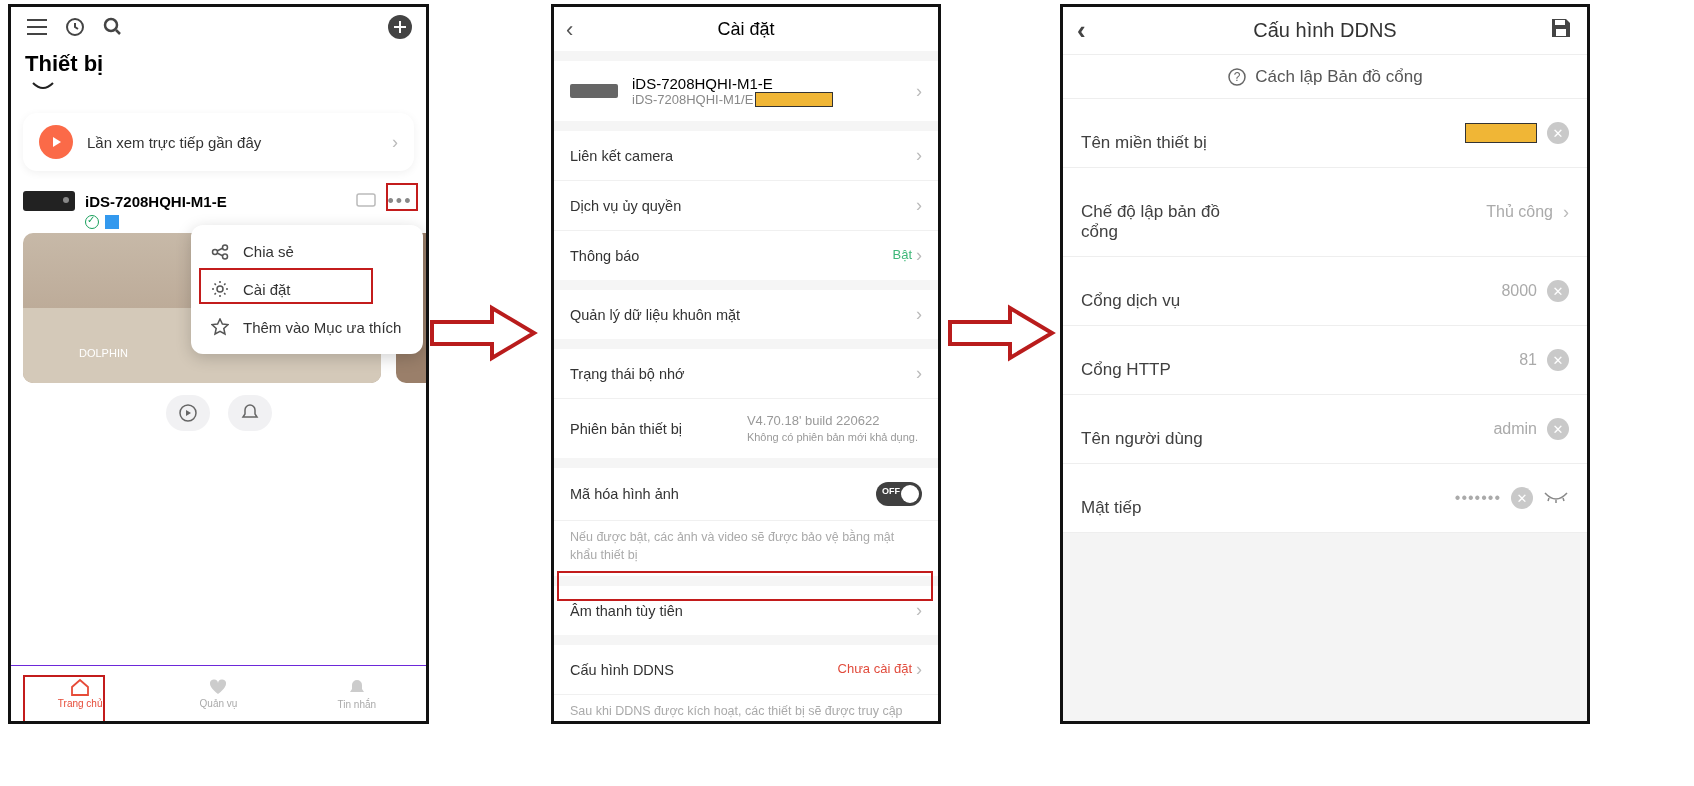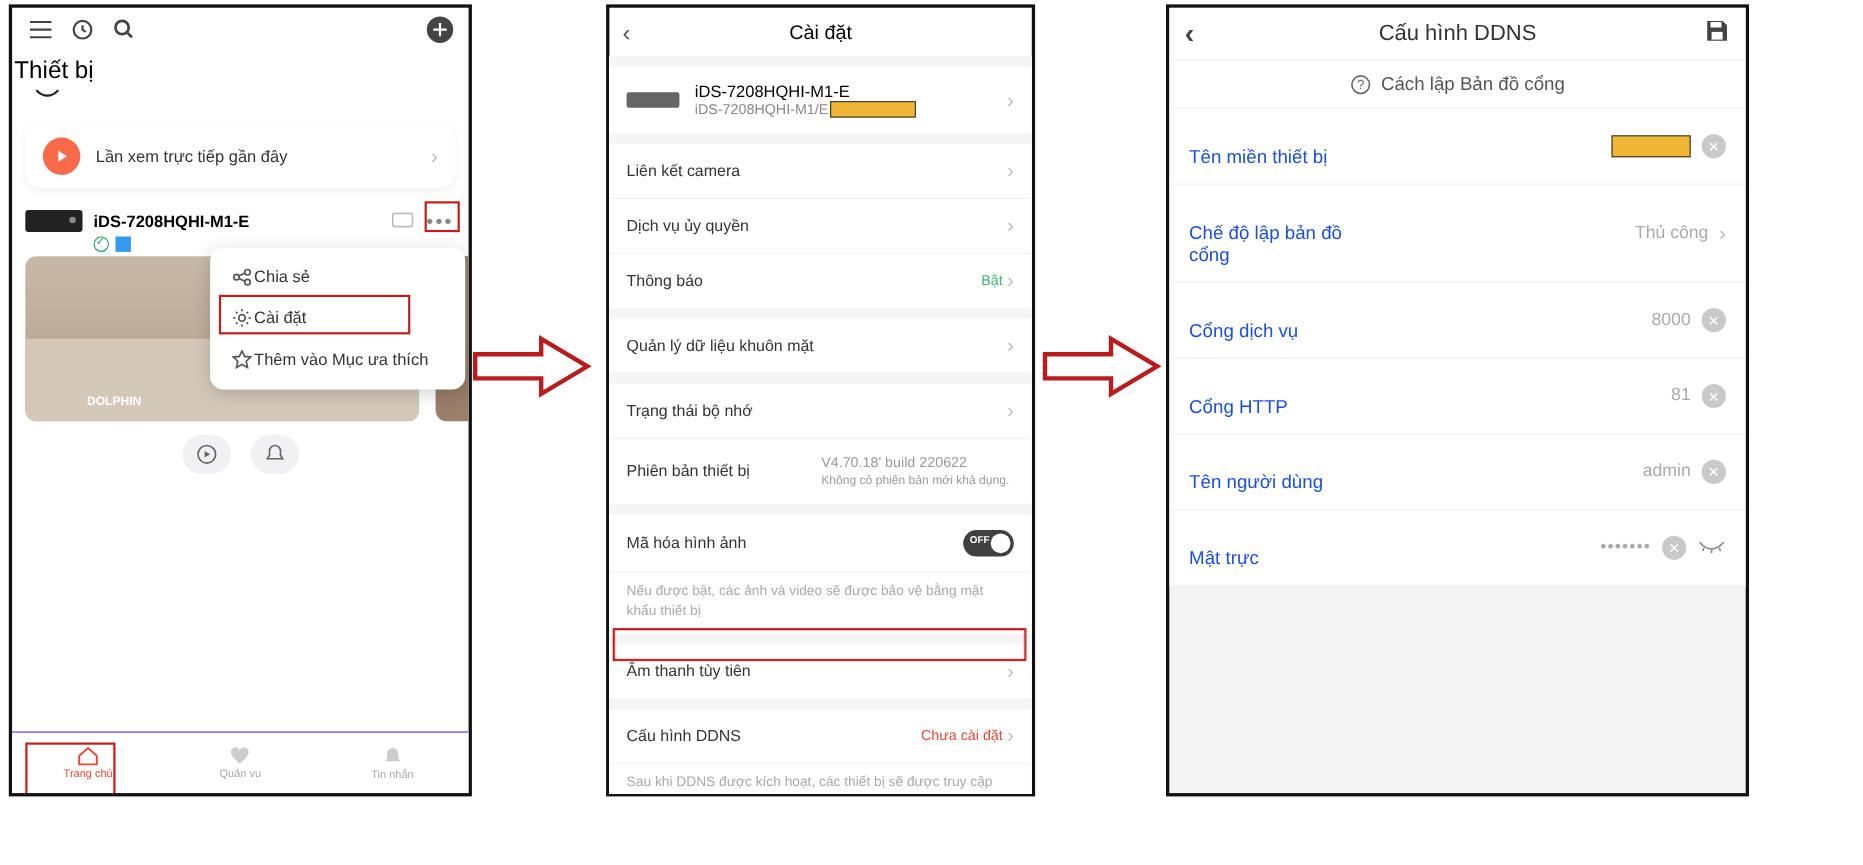--- a/index.html
+++ b/index.html
@@ -6,21 +6,21 @@
   body { background:#fff; width:1694px; height:786px; position:relative; }
   .phone { position:absolute; border:3px solid #111; background:#fff; overflow:hidden; }
   .phone1 { left:8px; top:4px; width:421px; height:720px; }
   .phone2 { left:551px; top:4px; width:390px; height:720px; }
   .phone3 { left:1060px; top:4px; width:530px; height:720px; background:#f4f4f4; }
 
   
   .p1-top { height:40px; display:flex; align-items:center; padding:0 12px; justify-content:space-between; }
   .p1-top-left { display:flex; align-items:center; gap:10px; }
   .icn { display:inline-flex; align-items:center; justify-content:center; width:28px; height:28px; }
-  .p1-title { font-size:22px; font-weight:400; padding:4px 2px 0; }
+  .p1-title { font-size:22px; font-weight:700; padding:4px 14px 0; }
   .p1-smile { margin-left:20px; margin-top:-2px; }
   .recent-card { margin:18px 12px 10px; background:#fff; border-radius:14px; box-shadow:0 2px 8px rgba(0,0,0,0.06); height:58px; display:flex; align-items:center; padding:0 16px; gap:14px; }
   .play-circle { width:34px; height:34px; border-radius:50%; background:#fb6a48; display:flex; align-items:center; justify-content:center; }
   .recent-text { flex:1; font-size:15px; color:#333; }
   .chev { color:#bbb; font-size:18px; }
   .device-row { display:flex; align-items:center; padding:6px 12px 0; gap:10px; }
   .nvr-icn { width:52px; height:20px; background:#222; border-radius:3px; position:relative; }
   .nvr-icn::after { content:""; position:absolute; right:6px; top:6px; width:6px; height:6px; border-radius:50%; background:#888; }
   .device-name { font-weight:600; font-size:15px; flex:1; }
   .device-right { display:flex; align-items:center; gap:6px; }
@@ -31,25 +31,25 @@
 
   .more-highlight { position:absolute; border:2px solid #c31c1c; }
   .more-h1 { left:375px; top:176px; width:32px; height:28px; }
   .menu-h { left:188px; top:261px; width:174px; height:36px; }
   .ddns-h { left:557px; top:571px; width:376px; height:30px; }
   .tab-h { left:12px; top:668px; width:82px; height:52px; }
 
   .thumb-area { position:relative; margin:0 12px; }
   .thumb { width:358px; height:150px; background:linear-gradient(#c7b9a8,#b39e8a); border-radius:10px; position:relative; overflow:hidden; }
   .thumb-floor { position:absolute; bottom:0; left:0; right:0; height:50%; background:#d4c9b9; }
-  .thumb-label { position:absolute; left:8px; bottom:12px; color:#fff; font-size:11px; font-weight:700;padding-left:48px; }
+  .thumb-label { position:absolute; left:8px; bottom:24px; color:#fff; font-size:11px; font-weight:400;padding-left:48px; }
   .thumb-side { position:absolute; right:-22px; top:0; width:40px; height:150px; background:#9a7f6a; border-radius:10px; }
 
   .popup { position:absolute; left:180px; top:218px; width:232px; background:#fff; border-radius:12px; box-shadow:0 4px 16px rgba(0,0,0,0.18); padding:8px 0; }
-  .popup-item { display:flex; align-items:center; padding:10px 18px; font-size:15px; color:#333;text-align:right; }
+  .popup-item { display:flex; align-items:center; gap:12px; padding:10px 18px; font-size:15px; color:#333;text-align:right; }
   .popup-icn { width:22px; display:flex; justify-content:center; color:#555; }
 
   .ctrl-bar { display:flex; justify-content:center; gap:18px; margin-top:12px; }
   .ctrl-btn { width:44px; height:36px; border-radius:18px; background:#f1f1f3; display:flex; align-items:center; justify-content:center; color:#666; }
 
   .tabbar { position:absolute; bottom:0; left:0; right:0; height:56px; background:#fff; border-top:1px solid #6d28d9; display:flex; }
   .tab { flex:1; display:flex; flex-direction:column; align-items:center; justify-content:center; gap:2px; font-size:10px; color:#aaa; }
   .tab.active { color:#e64b38; }
 
   
@@ -74,21 +74,21 @@
   .toggle::after { content:""; position:absolute; right:3px; top:3px; width:18px; height:18px; border-radius:50%; background:#fff; }
   .toggle-label { position:absolute; left:6px; top:4px; font-size:9px; color:#fff; font-weight:700; }
 
   
   .p3-header { height:48px; display:flex; align-items:center; justify-content:center; font-size:20px; color:#333; background:#fff; border-bottom:1px solid #eee; position:relative; }
   .p3-back { position:absolute; left:14px; font-size:26px; font-weight:900; color:#444; }
   .p3-save { position:absolute; right:14px; }
   .p3-helprow { background:#fff; height:44px; display:flex; align-items:center; justify-content:center; gap:8px; font-size:17px; color:#555; border-bottom:1px solid #eee; }
   .p3-body {}
   .p3-row { background:#fff; display:flex; align-items:center; padding:14px 18px; border-bottom:1px solid #eee; min-height:62px; }
-  .p3-label { flex:0 0 150px; font-size:17px; color:#1d4ed8;margin-top:20px; }
+  .p3-label { flex:0 0 150px; font-size:17px; color:#404040;margin-top:20px; }
   .p3-value { flex:1; text-align:right; color:#aaa; font-size:16px; display:flex; align-items:center; justify-content:flex-end; gap:10px; }
   .clear-circ { width:22px; height:22px; border-radius:50%; background:#c9c9c9; color:#fff; display:inline-flex; align-items:center; justify-content:center; font-size:13px; }
   .mask2 { display:inline-block; width:72px; height:20px; background:#f0b636; border:1px solid #333; }
 
   
   .arrow { position:absolute; top:300px; width:110px; height:66px; }
   .arrow1 { left:428px; }
   .arrow2 { left:946px; }
 </style>
 </head>
@@ -375,21 +375,21 @@
       </div>
     </div>
     <div class="p3-row">
       <div class="p3-label">Tên người dùng</div>
       <div class="p3-value">
         <span>admin</span>
         <span class="clear-circ">✕</span>
       </div>
     </div>
     <div class="p3-row">
-      <div class="p3-label">Mật trực</div>
+      <div class="p3-label">Mật tiếp</div>
       <div class="p3-value">
         <span style="letter-spacing:1px;">•••••••</span>
         <span class="clear-circ">✕</span>
         <svg width="26" height="14">
             <path d="M2 2 Q13 14 24 2" stroke="#888" stroke-width="1.5" fill="none"></path>
             <path d="M6 7l-1 3M13 9v3M20 7l1 3" stroke="#888" stroke-width="1.5"></path>
           </svg>
       </div>
     </div>
   </div>

